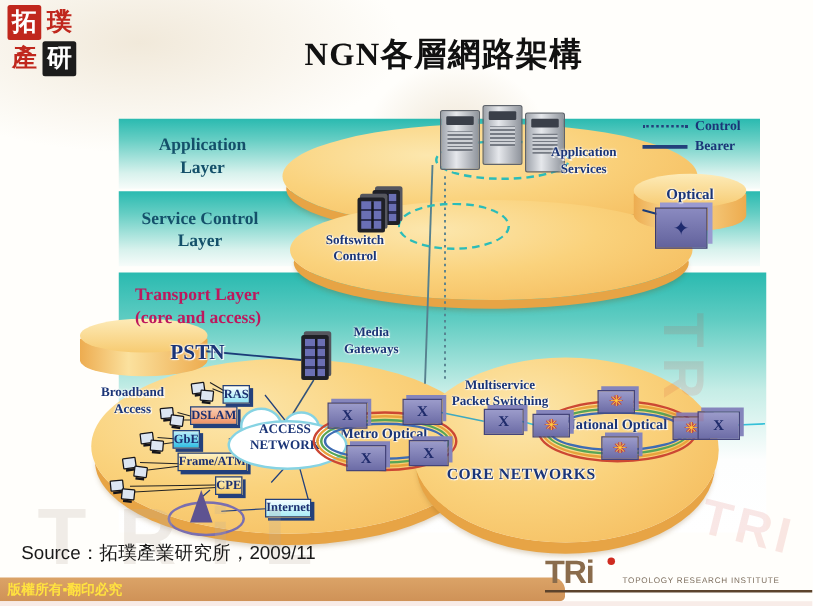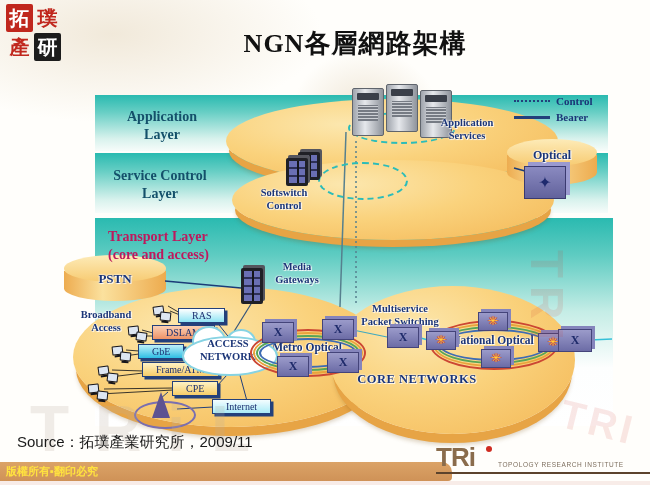--- a/index.html
+++ b/index.html
@@ -75,21 +75,21 @@
        text-shadow:0 0 2px #fff,0 0 2px #fff,1px 1px 0 rgba(255,255,255,.85);font-size:10.5px;}
   
   #legend{left:514px;top:93px;width:120px;}
   .leg-row{display:flex;align-items:center;height:16px;}
   .leg-line{width:36px;margin-right:6px;}
   #leg-dotted{border-top:2px dotted #23407b;}
   #leg-solid{border-top:3px solid #23407b;}
   .leg-txt{font-weight:bold;color:#1b3577;font-size:11px;}
   
   .tag{position:absolute;border:1.5px solid #23407b;box-shadow:2.5px 2.5px 0 #23407b;color:#1b2f70;
-       font-weight:normal;font-size:10px;padding:1px 13px;white-space:nowrap;text-align:center;}
+       font-weight:bold;font-size:10px;padding:1px 0;white-space:nowrap;text-align:center;}
   #tag-ras{left:178px;top:308px;background:linear-gradient(180deg,#ffffff,#8fe4f4);}
   #tag-dslam{left:152px;top:325px;background:linear-gradient(180deg,#fbd0b4,#ee9266);}
   #tag-gbe{left:138px;top:344px;background:linear-gradient(180deg,#bff0fa,#2ebee4);}
   #tag-frame{left:142px;top:362px;background:linear-gradient(180deg,#fef2c4,#f7cd69);}
   #tag-cpe{left:172px;top:381px;background:linear-gradient(180deg,#fef2c4,#f7cd69);}
   #tag-wireless{left:212px;top:399px;background:linear-gradient(180deg,#f4fdff,#a9ebf7);}
   
   .cloud-lobe{position:absolute;border-radius:50%;background:#fff;border:2px solid #86d3e3;}
   #cloud-main{left:182px;top:336px;width:92px;height:36px;}
   #cloud-l1{left:192px;top:326px;width:30px;height:26px;}
@@ -204,21 +204,21 @@
   <div class="layer-lbl" id="lyr3">Transport Layer
 (core and access)</div>
 
   <div class="lbl" style="left:428px;top:116px;width:78px;">Application
 Services</div>
   <div class="lbl" style="left:507px;top:148px;width:90px;font-size:12px;">Optical</div>
   <div class="lbl" style="left:246px;top:186px;width:76px;">Softswitch
 Control</div>
   <div class="lbl" style="left:262px;top:260px;width:70px;">Media
 Gateways</div>
-  <div class="lbl" style="left:64px;top:271px;width:102px;font-size:13px;">PSTN</div>
+  <div class="lbl" style="left:64px;top:271px;width:102px;font-size:17px;padding-left:43px;">PSTN</div>
   <div class="lbl" style="left:68px;top:308px;width:76px;">Broadband
 Access</div>
   <div class="lbl" style="left:345px;top:302px;width:110px;font-family:Liberation Serif, serif;">Multiservice
 Packet Switching</div>
   <div class="lbl" style="left:256px;top:340px;width:102px;font-size:11.5px;">Metro Optical</div>
   <div class="lbl" style="left:439px;top:333px;width:108px;font-size:11.5px;">National Optical</div>
   <div class="lbl" style="left:352px;top:372px;width:130px;font-size:12.5px;letter-spacing:.5px;">CORE NETWORKS</div>
 
   <div class="tag" id="tag-ras">RAS</div>
   <div class="tag" id="tag-dslam">DSLAM</div>

